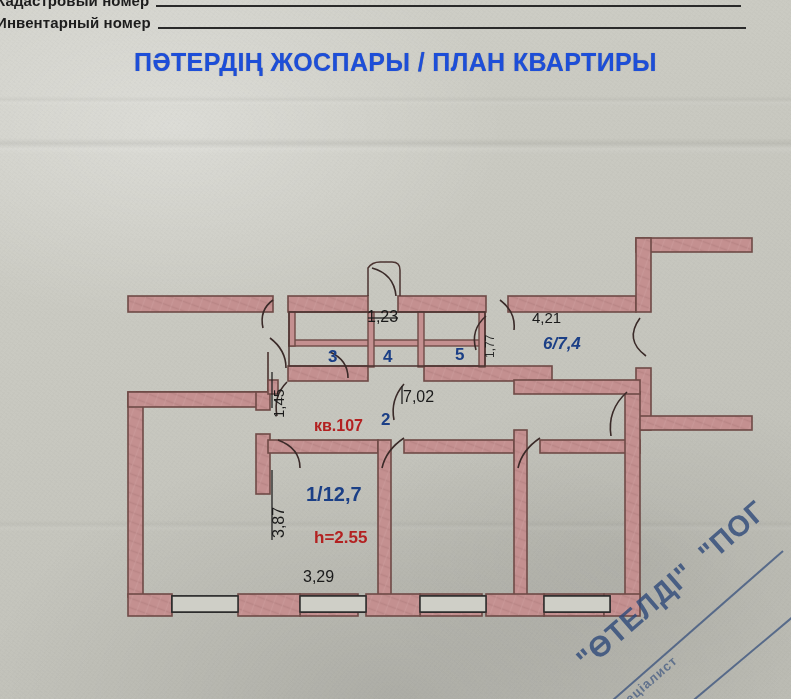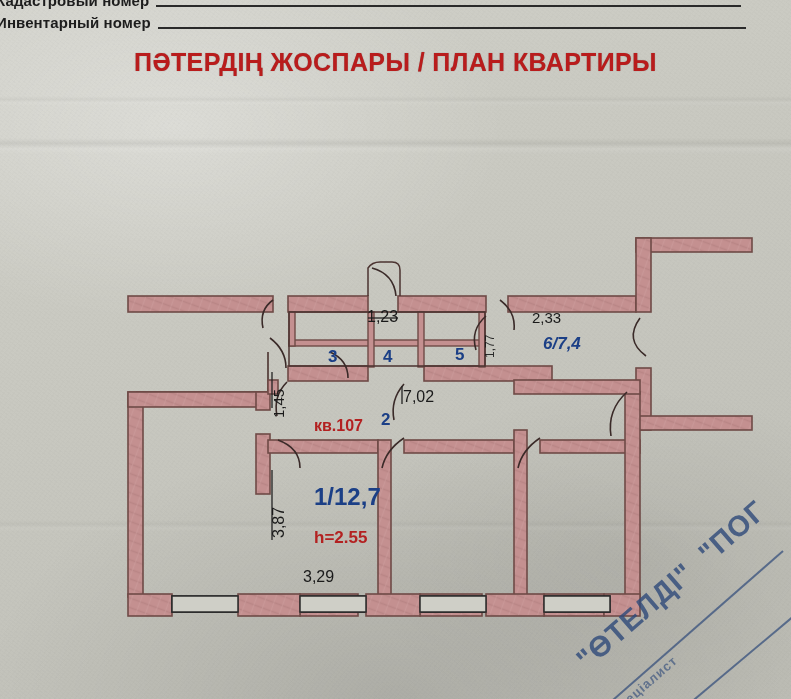--- a/index.html
+++ b/index.html
@@ -30,21 +30,21 @@
   
   .hdr-row{position:absolute;display:flex;align-items:flex-end;white-space:nowrap;}
   .hdr-label{
     font-size:15px;font-weight:bold;color:#1d1d1d;letter-spacing:.1px;
     font-family:"Liberation Sans",sans-serif;
   }
   .hdr-rule{border-bottom:2.5px solid #2a2a2a;height:1px;margin-left:7px;margin-bottom:2px;}
 
   .plan-title{
     position:absolute;left:0;right:0;top:48px;text-align:center;
-    font-size:25px;font-weight:bold;color:#b91c1c;letter-spacing:.4px;
+    font-size:25px;font-weight:bold;color:#1d4ed8;letter-spacing:.4px;
     font-family:"Liberation Sans",sans-serif;
     text-shadow:0 0 1px rgba(0,0,0,.35);
   }
 
   
   #plan{position:absolute;left:0;top:0;width:791px;height:699px;}
 
   
   .lbl{position:absolute;white-space:nowrap;font-family:"Liberation Sans",sans-serif;}
   .lbl-blue{color:#1b3f86;font-weight:bold;}
@@ -209,41 +209,41 @@
     <path d="M402 386 V404"></path>
     <path d="M272 372 V408"></path>
     <path d="M272 470 V540"></path>
   </g>
 </svg>
 
 <div class="lbl lbl-dark" style="left:367px;top:308px;font-size:16px;">1,23</div>
 
 <div class="lbl lbl-dark" style="left:403px;top:388px;font-size:16px;text-align:right;">7,02</div>
 
-<div class="lbl lbl-dark" style="left:532px;top:309px;font-size:15px;">2,33</div>
+<div class="lbl lbl-dark" style="left:532px;top:309px;font-size:15px;">4,21</div>
 
 <div class="lbl lbl-dark rot90" style="left:270px;top:418px;font-size:15px;">1,45</div>
 
 <div class="lbl lbl-dark rot90" style="left:270px;top:538px;font-size:16px;">3,87</div>
 
 <div class="lbl lbl-dark" style="left:303px;top:568px;font-size:16px;">3,29</div>
 
 <div class="lbl lbl-dark rot90" style="left:483px;top:358px;font-size:12px;opacity:.9;">1,77</div>
 
 <div class="lbl lbl-blue" style="left:328px;top:347px;font-size:17px;">3</div>
 
 <div class="lbl lbl-blue" style="left:383px;top:347px;font-size:17px;">4</div>
 
 <div class="lbl lbl-blue" style="left:455px;top:345px;font-size:17px;">5</div>
 
 <div class="lbl lbl-blue" style="left:381px;top:410px;font-size:17px;">2</div>
 
 <div class="lbl lbl-blue" style="left:543px;top:334px;font-size:17px;font-style:italic;">6/7,4</div>
 
-<div class="lbl lbl-blue" style="left:314px;top:483px;font-size:24px;">1/12,7</div>
+<div class="lbl lbl-blue" style="left:306px;top:483px;font-size:20px;">1/12,7</div>
 
 <div class="lbl lbl-red" style="left:314px;top:417px;font-size:16px;">кв.107</div>
 
 <div class="lbl lbl-red" style="left:314px;top:528px;font-size:17px;">h=2.55</div>
 
 <div id="stamp">
   <div class="stamp-txt" style="left:-6px;top:128px;font-size:29px;transform:rotate(-41deg);transform-origin:left center;">"ӨТЕЛДІ"</div>
   <div class="stamp-txt" style="left:116px;top:22px;font-size:29px;transform:rotate(-41deg);transform-origin:left center;">"ПОГ</div>
   <div class="stamp-txt" style="left:40px;top:174px;font-size:13px;opacity:.62;transform:rotate(-41deg);transform-origin:left center;">еціалист</div>
   <svg width="210" height="190" style="position:absolute;left:0;top:0;">

